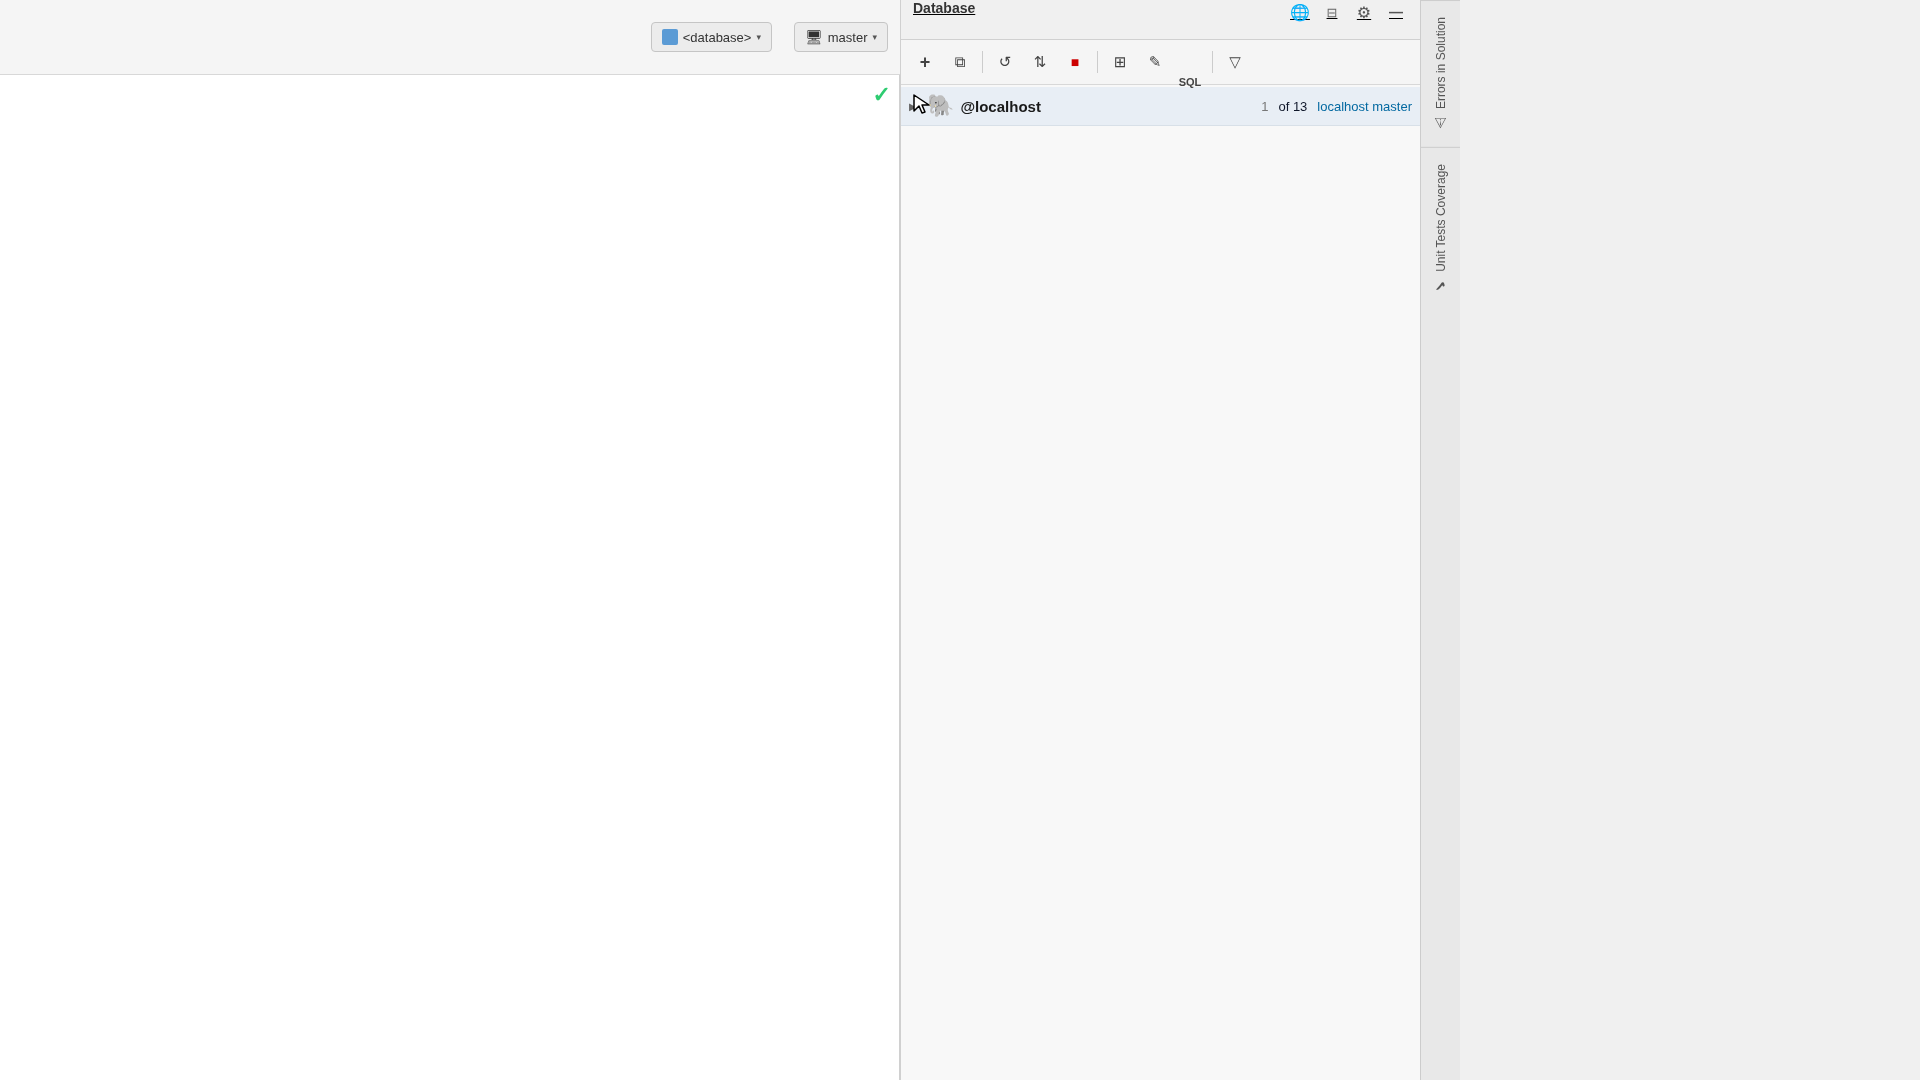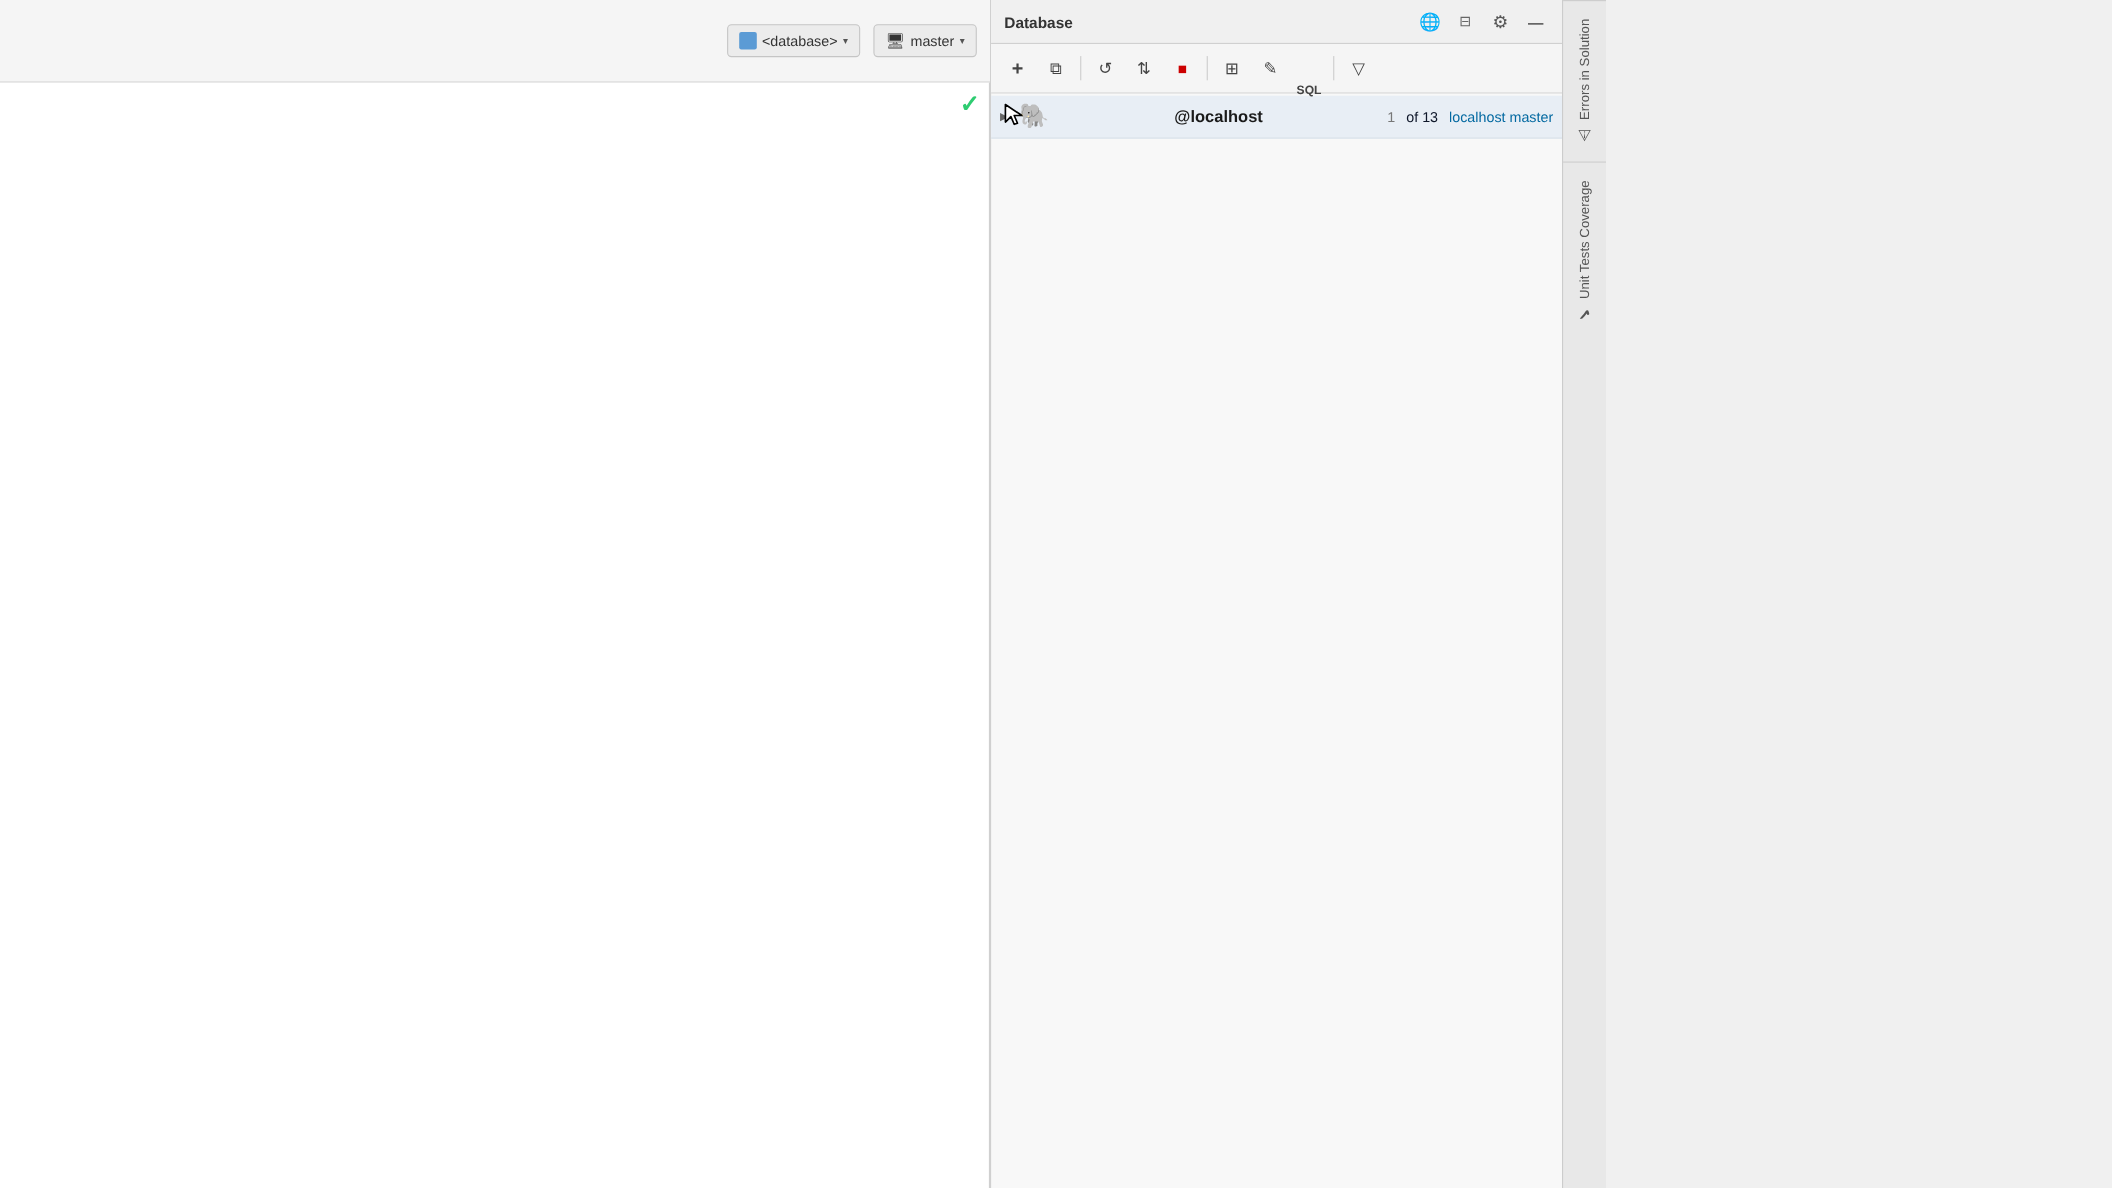--- a/index.html
+++ b/index.html
@@ -29,21 +29,21 @@
       top: 0;
       left: 0;
       width: 900px;
       height: 75px;
       background: #f5f5f5;
       border-bottom: 1px solid #d8d8d8;
       display: flex;
       align-items: center;
       justify-content: flex-end;
       padding-right: 12px;
-      gap: 12px;
+      gap: 22px;
     }
 
     .toolbar-group {
       display: flex;
       align-items: center;
       gap: 4px;
     }
 
     .toolbar-btn {
       display: flex;
@@ -84,23 +84,24 @@
       background: #f8f8f8;
       border-left: 1px solid #d0d0d0;
     }
 
     
     .db-panel-header {
       height: 40px;
       background: #f0f0f0;
       border-bottom: 1px solid #d0d0d0;
       display: flex;
-      align-items: center;
+      align-items: flex-start;
       padding: 0 12px;
       justify-content: space-between;
+      text-decoration: underline;
     }
 
     .db-panel-title {
       font-size: 14px;
       font-weight: 600;
       color: #333;
     }
 
     .db-panel-controls {
       display: flex;
@@ -172,21 +173,20 @@
       font-size: 10px;
       color: #666;
       width: 12px;
     }
 
     .db-server-name {
       font-size: 15px;
       font-weight: 600;
       color: #1a1a1a;
       flex: 1;
-      text-align: center;
     }
 
     .db-count {
       font-size: 13px;
       color: #777;
       margin-right: 4px;
     }
 
     .db-server-desc {
       font-size: 13px;

